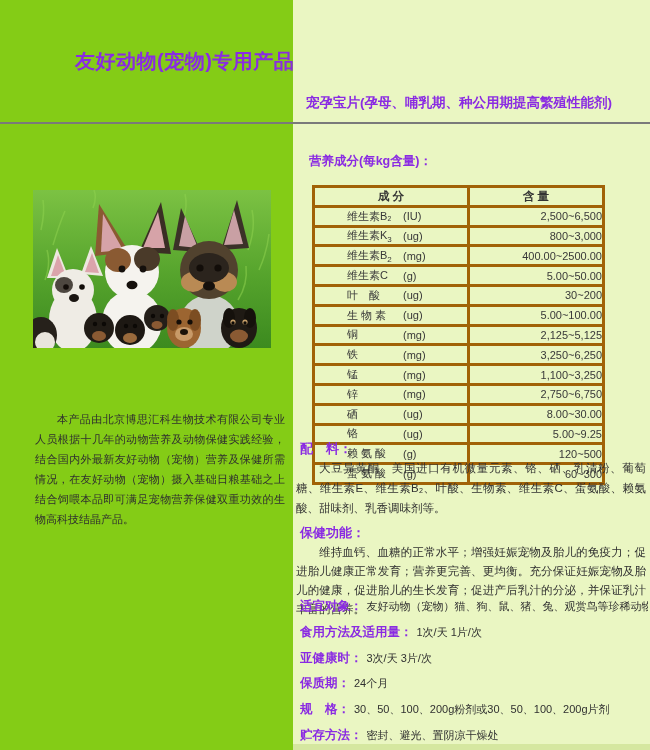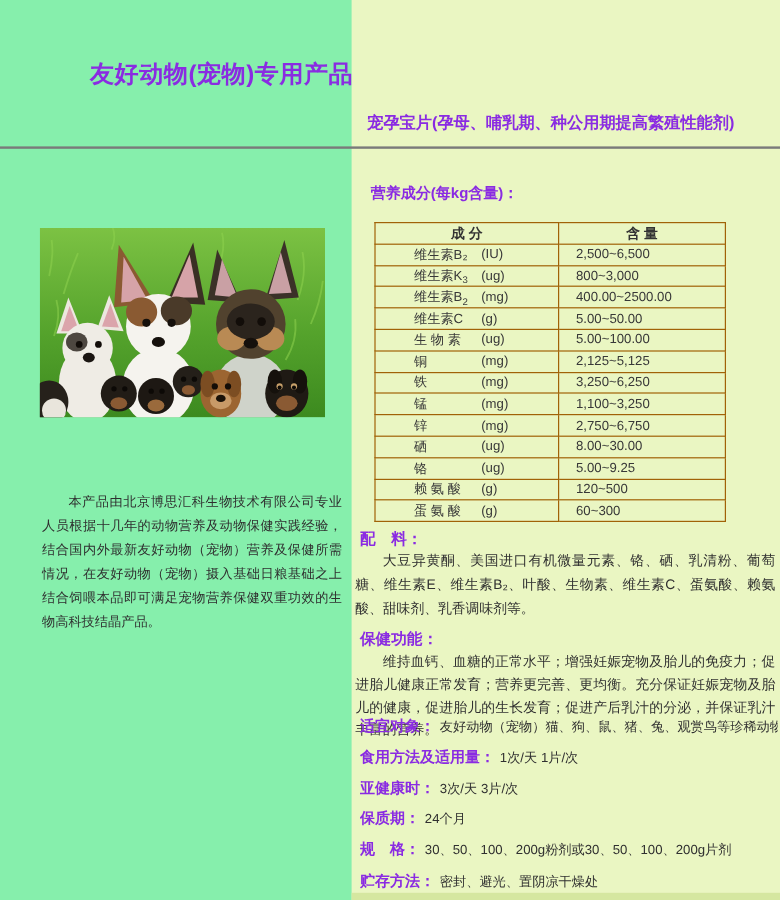--- a/index.html
+++ b/index.html
@@ -1,38 +1,38 @@
 <!DOCTYPE html>
 <html><head>
 <meta charset="utf-8">
 <style>
   html,body{margin:0;padding:0;background:#fff;}
-  .page{position:relative;width:650px;height:750px;background:#86efac;overflow:hidden;
+  .page{position:relative;width:650px;height:750px;background:#84cc16;overflow:hidden;
         font-family:"Liberation Sans","DejaVu Sans",sans-serif;}
   .right-panel{position:absolute;left:293px;top:0;width:357px;height:750px;background:#eaf6c2;}
   .panel-edge{position:absolute;left:293px;top:744px;width:357px;height:6px;background:#d5e7a0;}
   .left-title{position:absolute;left:75px;top:48px;margin:0;font-size:20px;font-weight:bold;
               color:#8a2be2;letter-spacing:0.5px;white-space:nowrap;}
   .divider{position:absolute;left:0;top:122px;width:650px;height:2px;background:#7a7a7a;}
   .product-title{position:absolute;left:306px;top:94px;width:340px;font-size:13.5px;font-weight:bold;
                  color:#8a2be2;white-space:nowrap;}
   .photo{position:absolute;left:33px;top:190px;width:238px;height:158px;overflow:hidden;}
   .photo svg{display:block;}
   .intro{position:absolute;left:24px;top:398px;width:250px;margin:11px;font-size:11px;line-height:20px;
          color:#2f2f2f;text-indent:2em;text-align:justify;}
   .nutrition-heading{position:absolute;left:309px;top:153px;font-size:12.5px;font-weight:bold;color:#8a2be2;}
   .ntable{position:absolute;left:312px;top:185px;width:293px;border-collapse:collapse;table-layout:fixed;}
-  .ntable th,.ntable td{border:1px solid #a16207;padding:0;height:16.8px;vertical-align:middle;}
+  .ntable th,.ntable td{border:3px solid #a16207;padding:0;height:16.8px;vertical-align:middle;}
   .ntable .c1{width:152px;}
   .ntable th{font-size:11.5px;font-weight:bold;color:#333;text-align:center;}
   .ntable td{font-size:11px;color:#383838;}
   .ntable td.c1{padding-left:32px;position:relative;}
   .ntable td.c1 .unit{position:absolute;left:88px;top:50%;transform:translateY(-50%);}
   .ntable td.c1 sub{font-size:8px;}
-  .ntable td.c2{padding-left:14px;}
+  .ntable td.c2{padding-left:14px;text-align:right;}
   .section-label{position:absolute;left:300px;font-size:13px;font-weight:bold;color:#8a2be2;white-space:nowrap;}
   .ing-label{top:440px;}
   .fn-label{top:524px;}
   .rp{position:absolute;left:296px;width:350px;margin:0;font-size:11.5px;color:#303030;
       text-indent:2em;text-align:justify;}
   .ing-text{top:458px;line-height:20px;}
   .fn-text{top:543px;line-height:19px;}
   .info-lines{position:absolute;left:300px;top:593px;width:348px;}
   .info-line{line-height:23.8px;white-space:nowrap;overflow:hidden;}
   .info-line .lab{font-size:12.5px;font-weight:bold;color:#8a2be2;margin-right:4px;}
@@ -172,20 +172,24 @@
         </tr>
         <tr>
           <td class="c1"><span class="nm">维生素B<sub>2</sub></span><span class="unit">(mg)</span></td>
           <td class="c2">400.00~2500.00</td>
         </tr>
         <tr>
           <td class="c1"><span class="nm">维生素C</span><span class="unit">(g)</span></td>
           <td class="c2">5.00~50.00</td>
         </tr>
         <tr>
+          <td class="c1"><span class="nm">叶　酸</span><span class="unit">(ug)</span></td>
+          <td class="c2">30~200</td>
+        </tr>
+        <tr>
           <td class="c1"><span class="nm">生 物 素</span><span class="unit">(ug)</span></td>
           <td class="c2">5.00~100.00</td>
         </tr>
         <tr>
           <td class="c1"><span class="nm">铜</span><span class="unit">(mg)</span></td>
           <td class="c2">2,125~5,125</td>
         </tr>
         <tr>
           <td class="c1"><span class="nm">铁</span><span class="unit">(mg)</span></td>
           <td class="c2">3,250~6,250</td>

